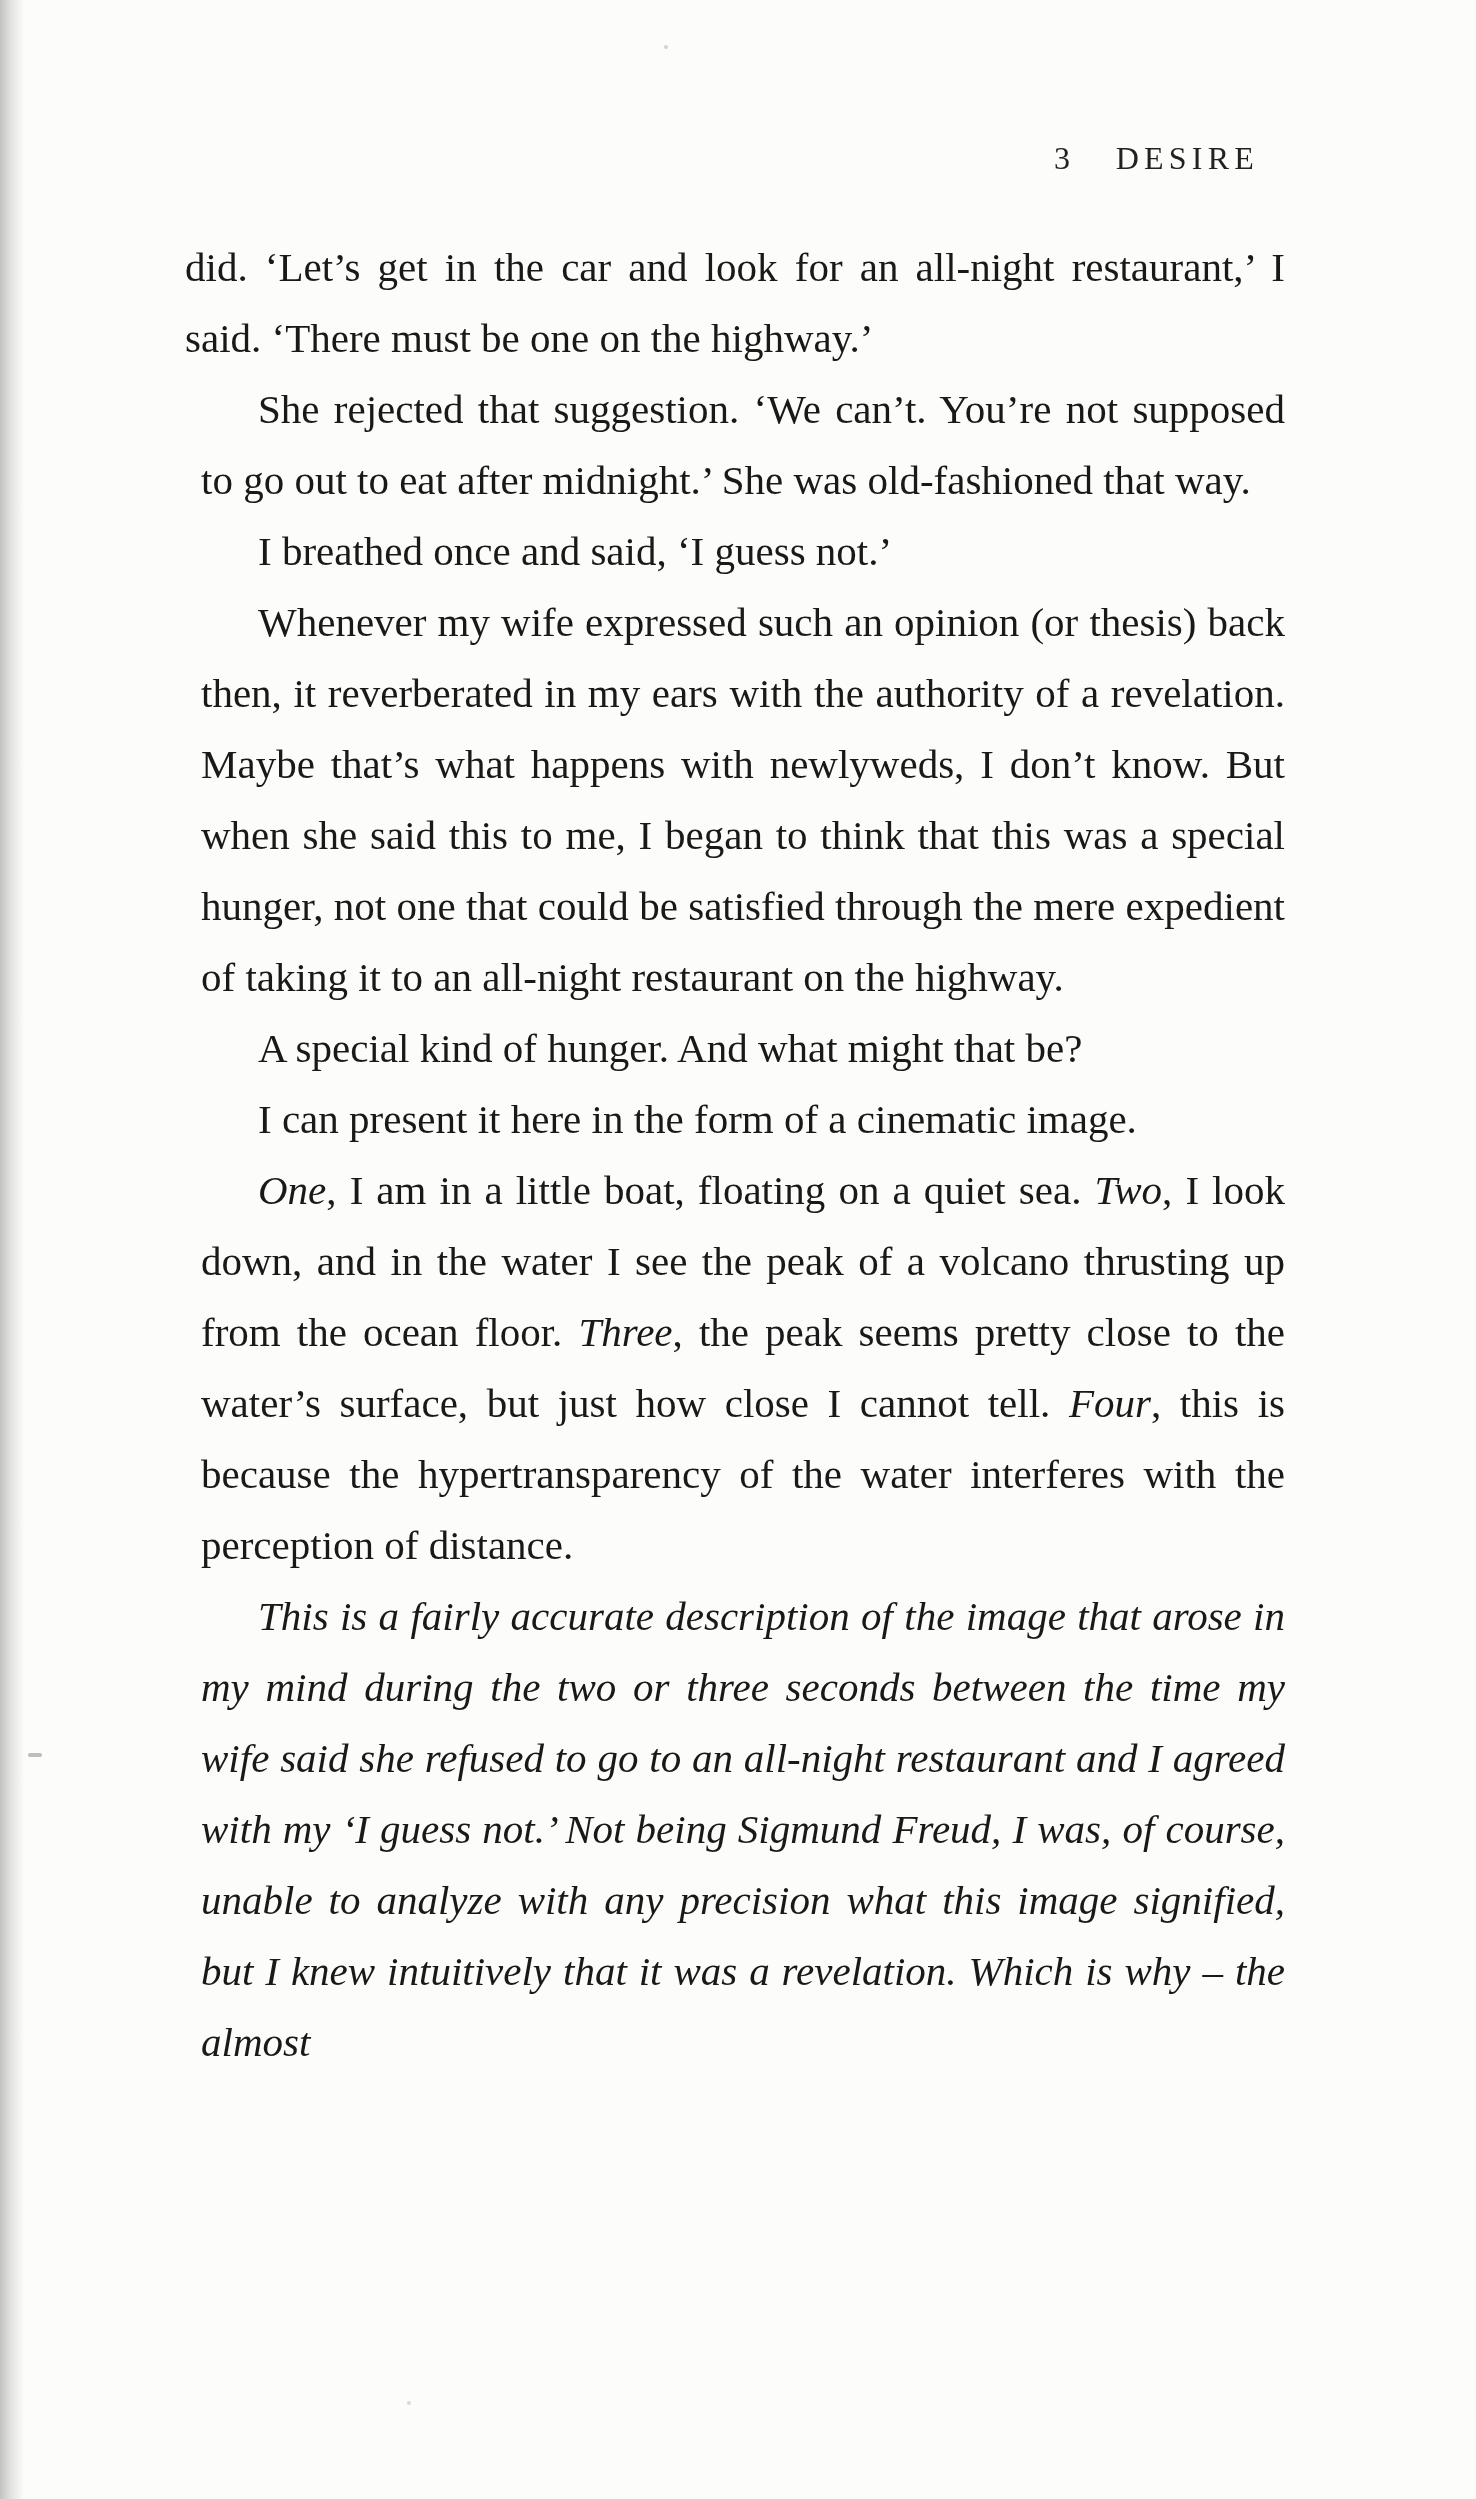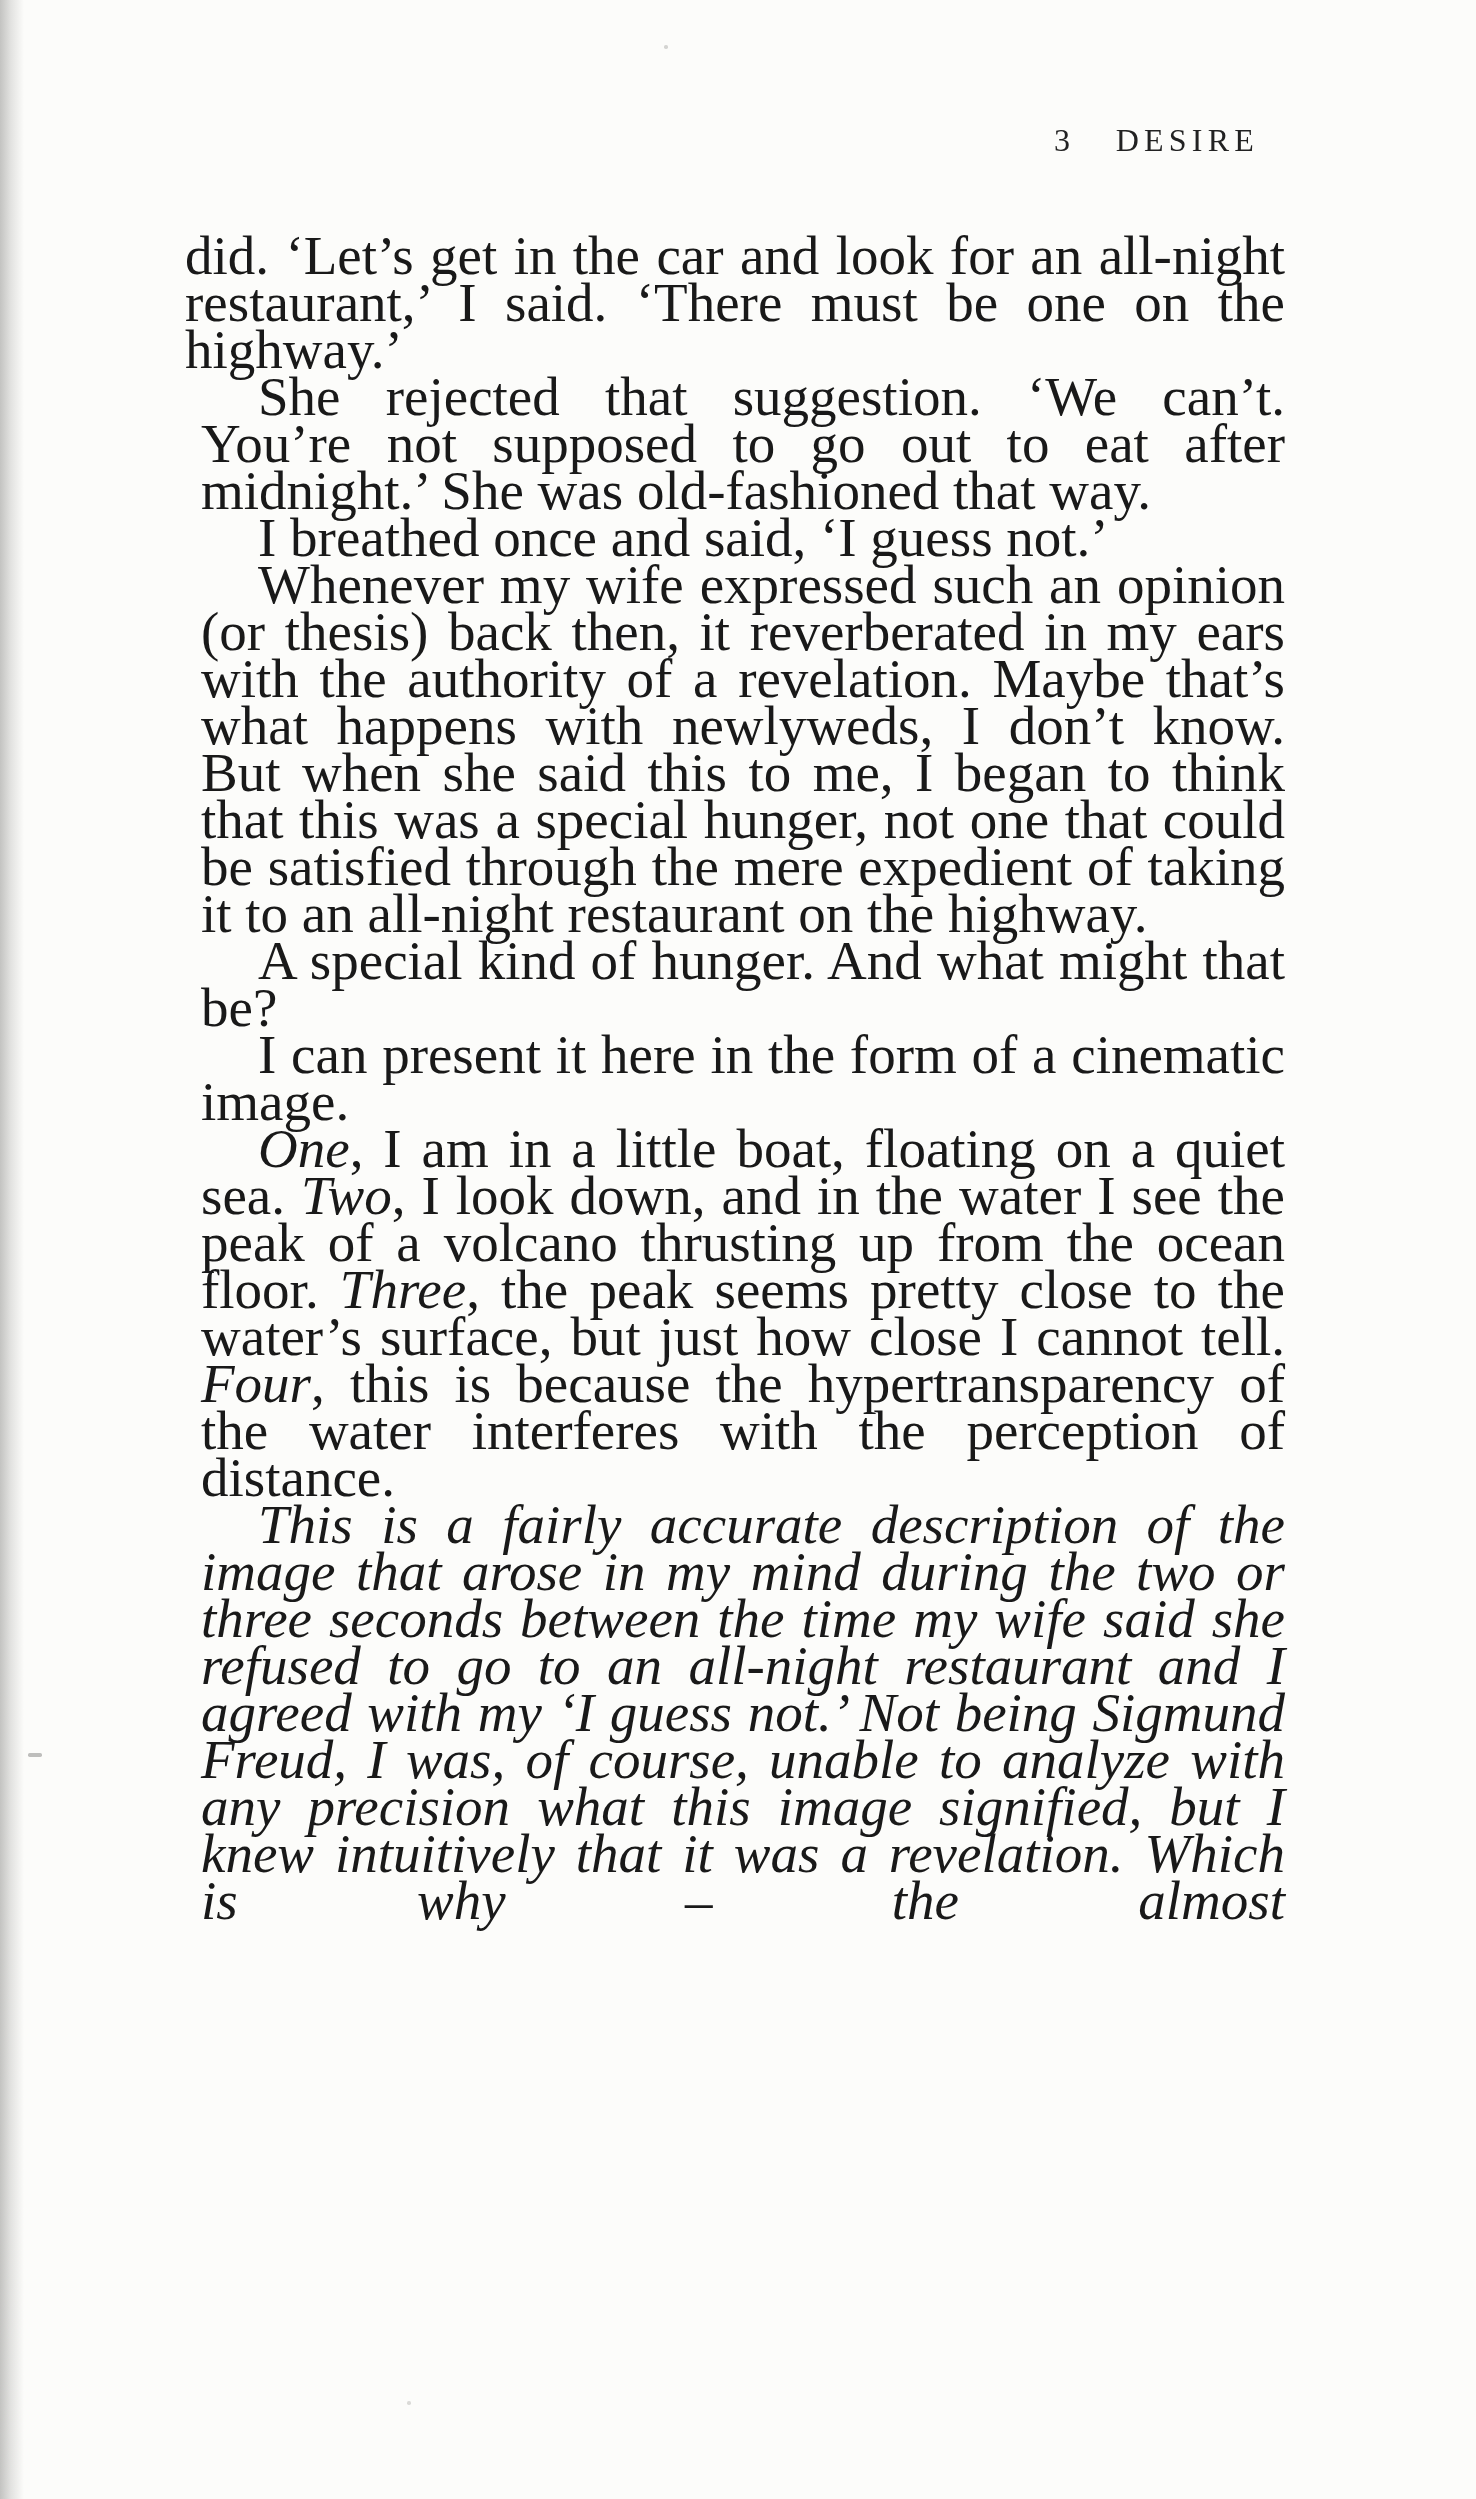--- a/index.html
+++ b/index.html
@@ -27,21 +27,21 @@
     background: #8a8a88;
     opacity: 0.55;
     border-radius: 1.7px;
   }
   .mark-dash { left: 28px; top: 1753px; width: 14px; height: 4.3px; }
   .mark-dot-top { left: 664px; top: 45px; width: 4.3px; height: 4.3px; opacity: 0.35; }
   .mark-dot-bottom { left: 407px; top: 2401px; width: 4.3px; height: 4.3px; opacity: 0.3; }
 
   header.running-header {
     position: absolute;
-    top: 120px;
+    top: 138px;
     left: 185px;
     width: 1100px;
     box-sizing: border-box;
     padding-right: 26px;
     text-align: right;
     font-size: 32px;
     line-height: 40px;
     color: #222;
   }
   .page-number {
@@ -50,22 +50,22 @@
   }
   .running-head {
     letter-spacing: 5.2px;
   }
 
   main.body-text {
     position: absolute;
     top: 232px;
     left: 185px;
     width: 1100px;
-    font-size: 55px;
-    line-height: 47px;
+    font-size: 41px;
+    line-height: 71px;
     text-align: justify;
     color: #191919;
   }
   main.body-text p {
     margin: 0;
   }
   main.body-text p.indent {
     text-indent: 57px;
     margin-left: 16px;
   }

